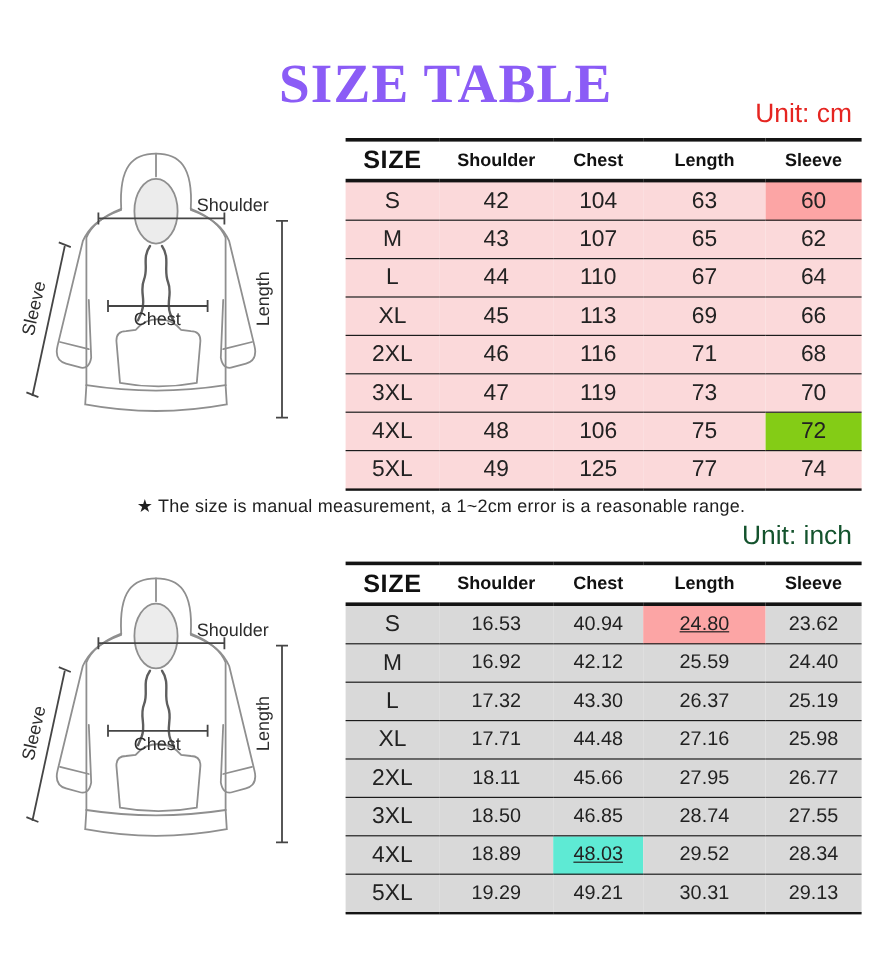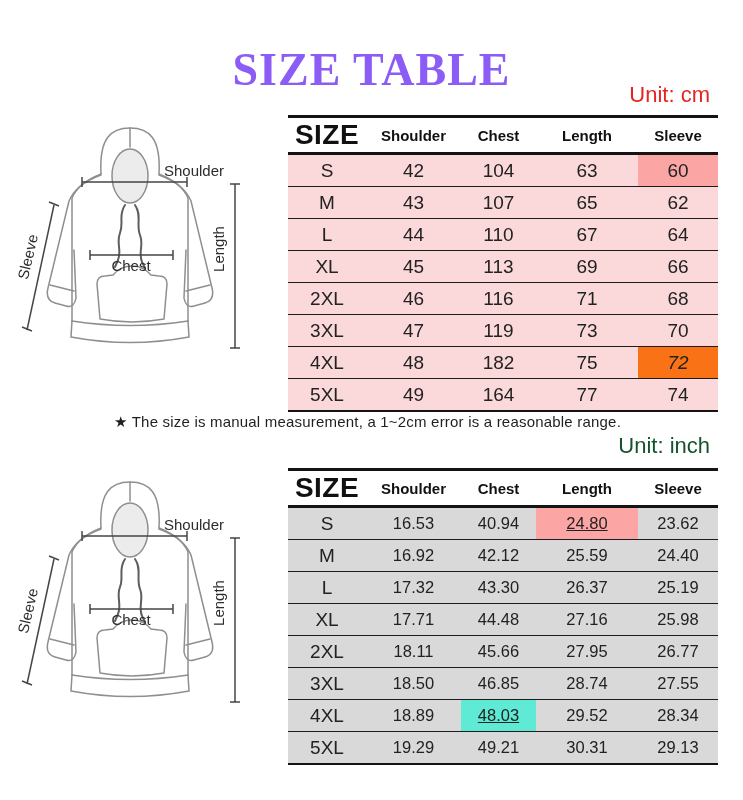--- a/index.html
+++ b/index.html
@@ -21,21 +21,21 @@
   .size-table{
     position:absolute;left:288px;width:430px;border-collapse:collapse;table-layout:fixed;
     border-top:3px solid #141414;border-bottom:2.5px solid #141414;
   }
   .t-cm{top:115px;}
   .t-inch{top:468px;}
   .size-table thead th{
     background:#ffffff;border-bottom:3px solid #141414;height:29px;
     font-weight:700;font-size:15px;text-align:center;vertical-align:middle;color:#111;
   }
-  .size-table thead th.size-col{font-size:28px;letter-spacing:0.5px;}
+  .size-table thead th.size-col{font-size:21px;letter-spacing:0.5px;}
   .size-table tbody td{
     height:29px;text-align:center;vertical-align:middle;
     border-bottom:1.5px solid #1c1c1c;font-size:19px;color:#222;
   }
   .t-inch tbody td{font-size:16.5px;}
   .t-inch tbody td.size-col{font-size:19px;}
   .size-table tbody tr:last-child td{border-bottom:none;}
   .hoodie{position:absolute;left:8px;width:250px;height:240px;}
   .hoodie-1{top:118px;}
   .hoodie-2{top:472px;}
@@ -110,28 +110,28 @@
       <tr>
         <td class="size-col" style="background: rgb(251, 217, 218);">3XL</td>
         <td style="background: rgb(251, 217, 218);">47</td>
         <td style="background: rgb(251, 217, 218);">119</td>
         <td style="background: rgb(251, 217, 218);">73</td>
         <td style="background: rgb(251, 217, 218);">70</td>
       </tr>
       <tr>
         <td class="size-col" style="background: rgb(251, 217, 218);">4XL</td>
         <td style="background: rgb(251, 217, 218);">48</td>
-        <td style="background: rgb(251, 217, 218);">182</td>
+        <td style="background: rgb(251, 217, 218);">106</td>
         <td style="background: rgb(251, 217, 218);">75</td>
-        <td style="background: #f97316; font-style: italic;">72</td>
+        <td style="background: #84cc16;">72</td>
       </tr>
       <tr>
         <td class="size-col" style="background: rgb(251, 217, 218);">5XL</td>
         <td style="background: rgb(251, 217, 218);">49</td>
-        <td style="background: rgb(251, 217, 218);">164</td>
+        <td style="background: rgb(251, 217, 218);">125</td>
         <td style="background: rgb(251, 217, 218);">77</td>
         <td style="background: rgb(251, 217, 218);">74</td>
       </tr>
     </tbody>
 </table>
 
 <table class="size-table t-inch">
   <colgroup>
       <col style="width:78px">
       <col style="width:95px">

